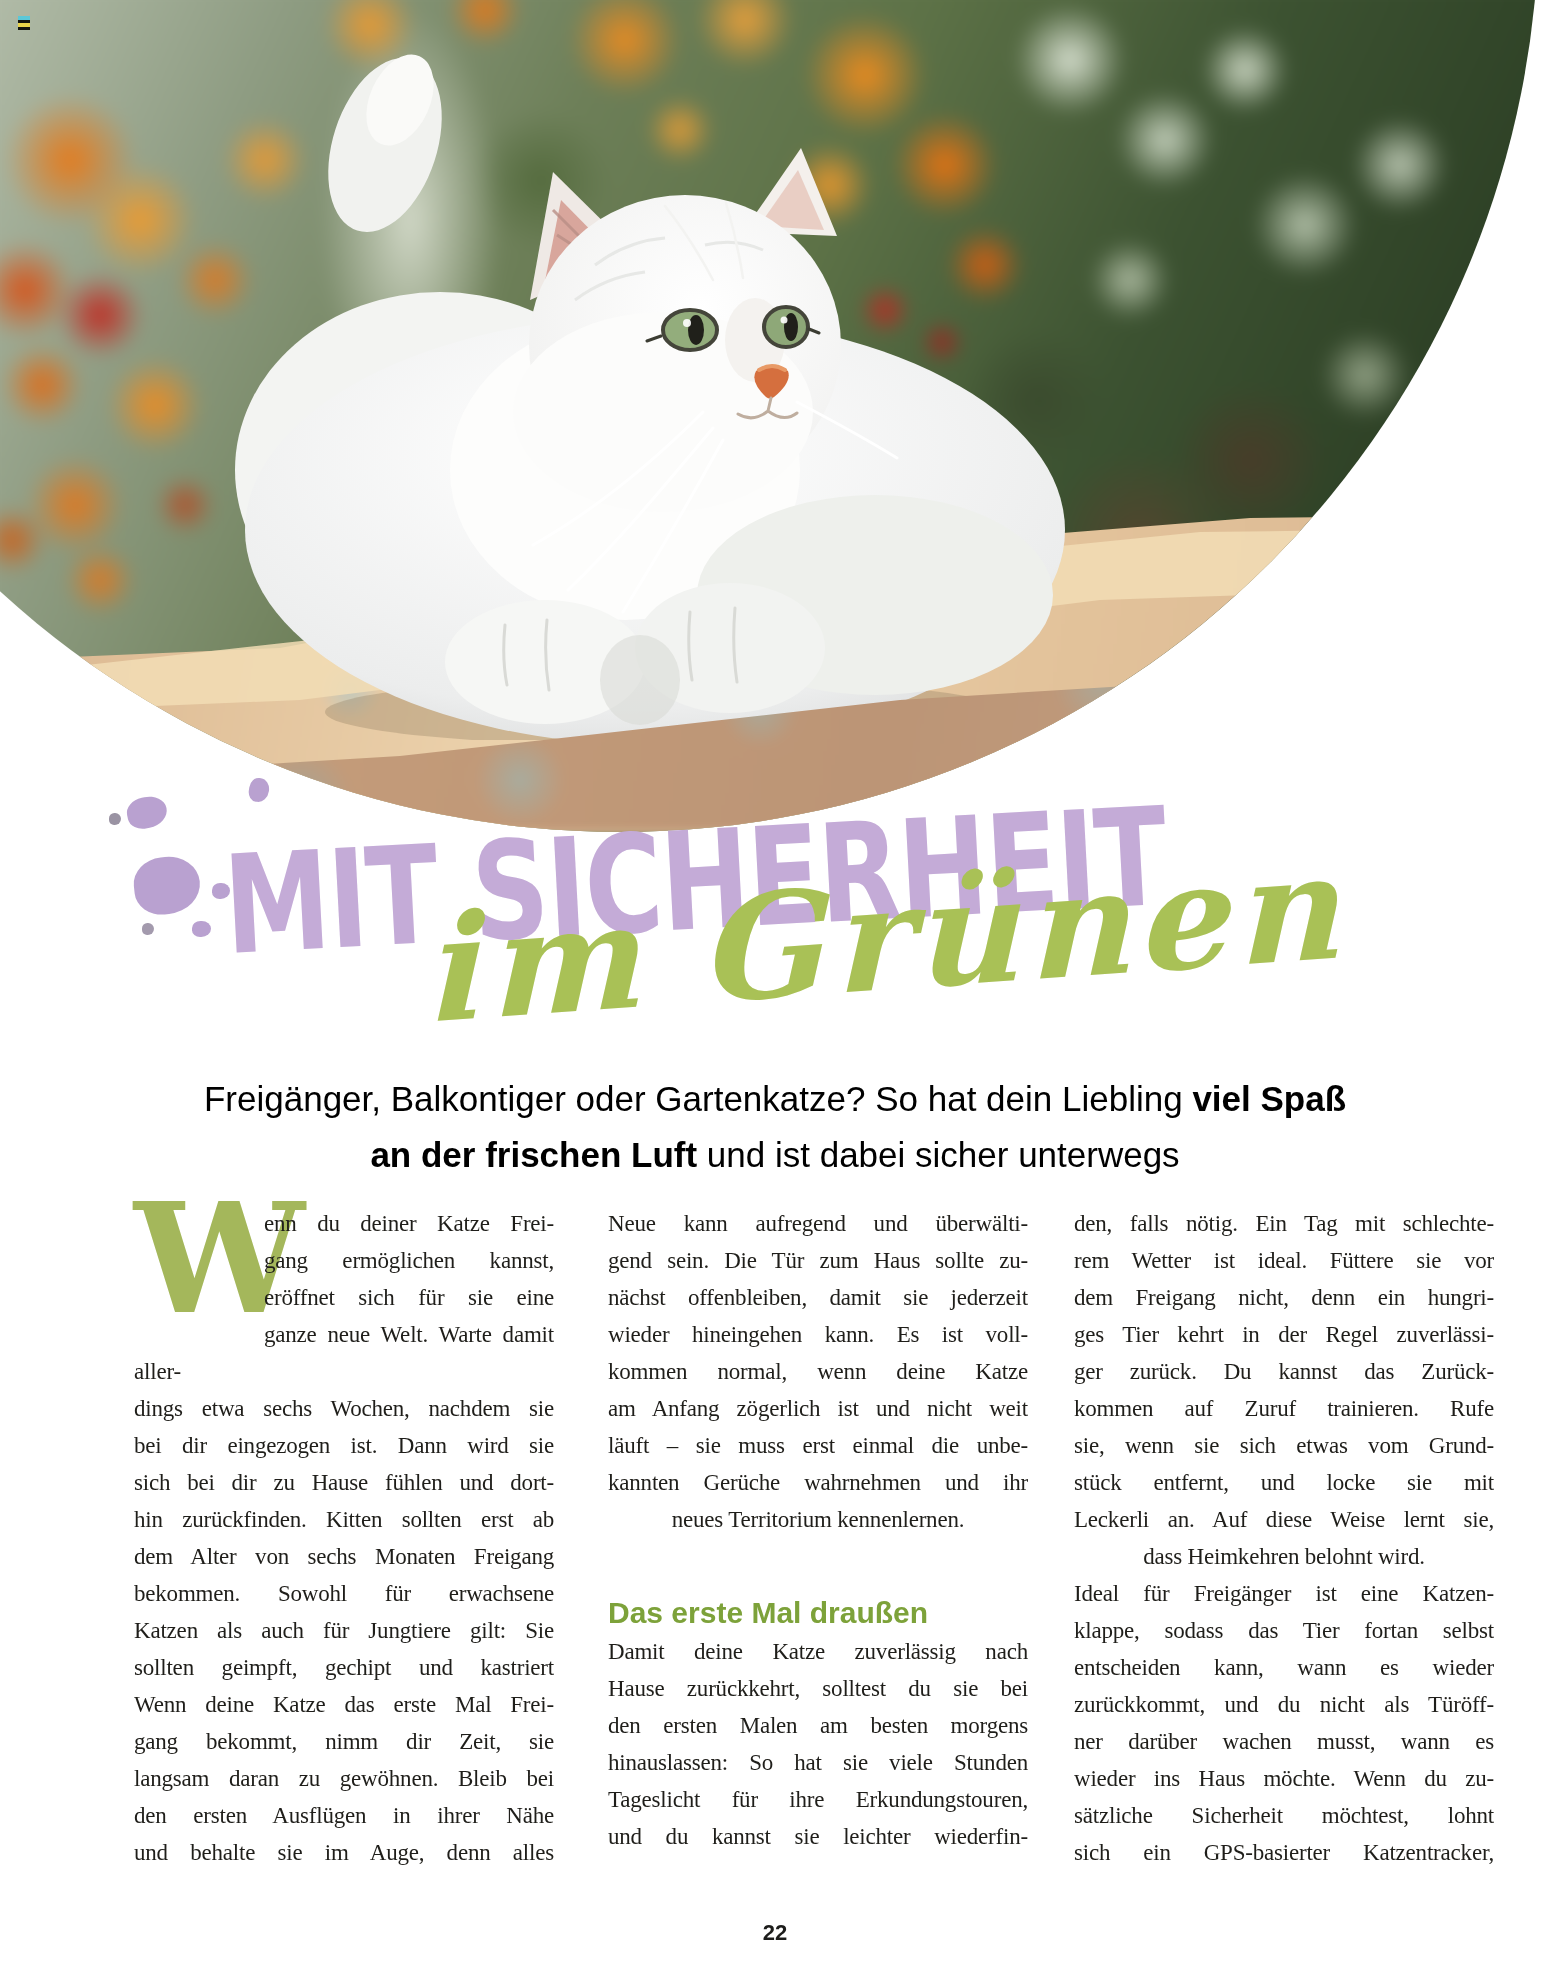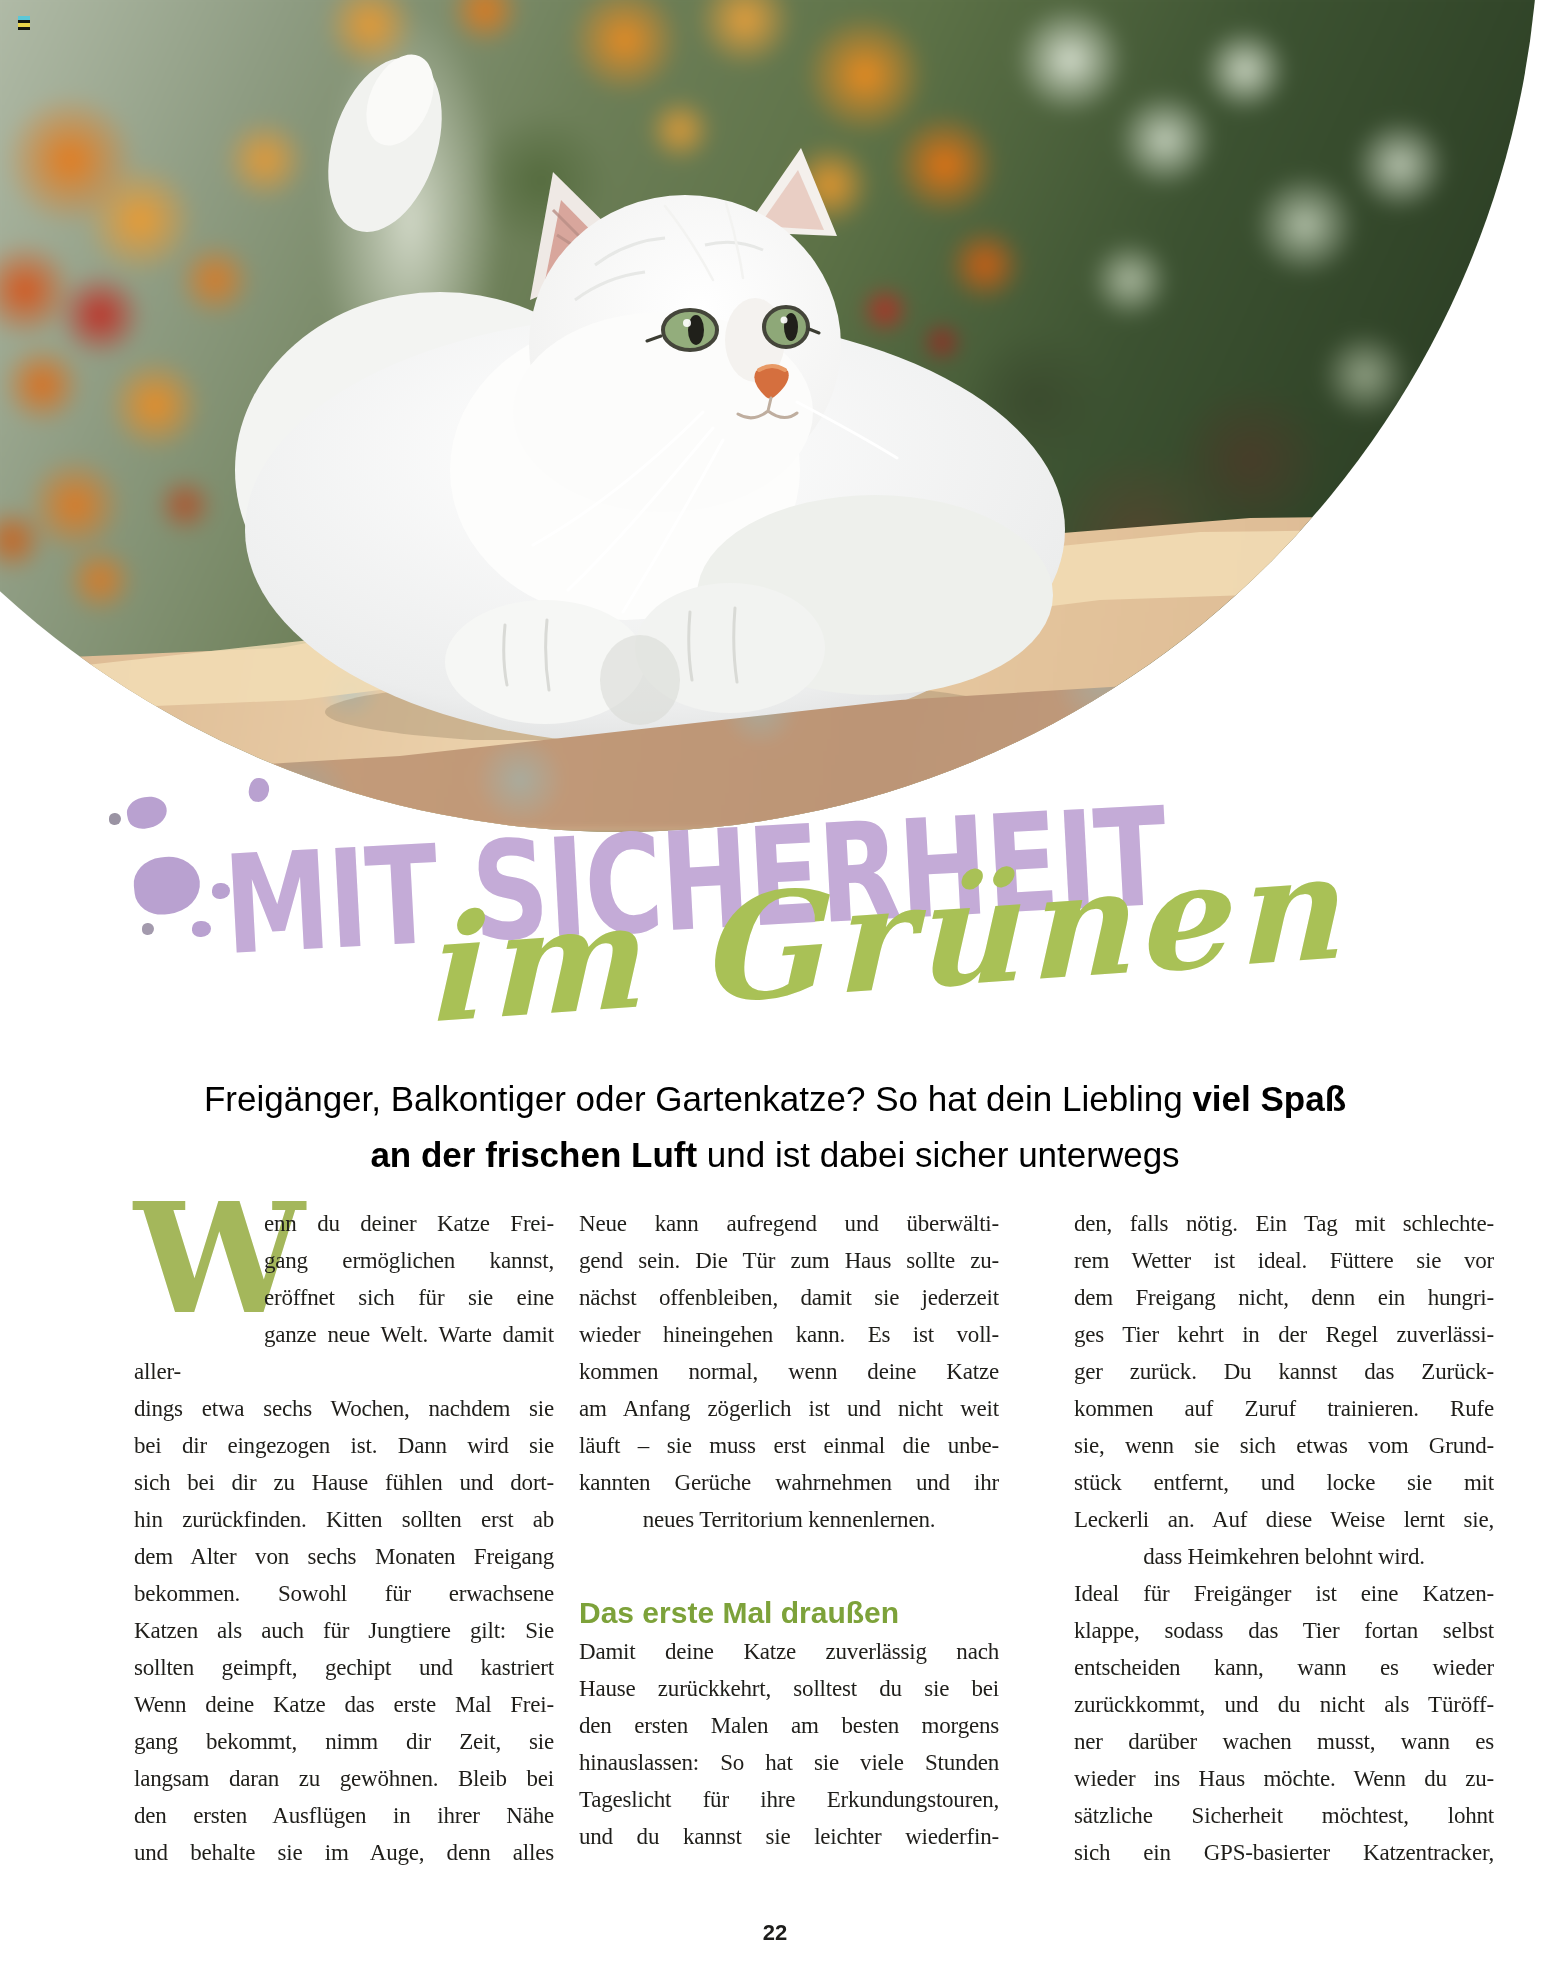--- a/index.html
+++ b/index.html
@@ -84,21 +84,21 @@
       color:#a9c156;letter-spacing:6px;
       transform:rotate(-4deg) skewX(-6deg);transform-origin:0 100%;}
 
   .subtitle{position:absolute;left:0;top:1063px;width:1550px;text-align:center;
       font-family:"Liberation Sans",sans-serif;font-size:35px;line-height:56px;color:#000000;margin-top:8px;}
   .subtitle b{font-weight:700;}
 
   
   .col{position:absolute;top:1205px;width:420px;font-size:23px;line-height:37px;color:#1f1e1a;
        letter-spacing:-0.2px;}
-  .col-1{left:134px;} .col-2{left:579px;} .col-3{left:1074px;}
+  .col-1{left:134px;} .col-2{left:608px;} .col-3{left:1074px;}
   .bl{text-align:justify;text-align-last:justify;white-space:normal;}
   .bl.end{text-align:center;text-align-last:auto;}
   .dropcap{float:left;width:122px;height:112px;margin-right:8px;
       font-family:"DejaVu Serif",serif;font-weight:bold;font-size:152px;line-height:108px;
       color:#a4b75b;}
   .col-heading{margin-top:55px;
       font-family:"Liberation Sans",sans-serif;font-weight:600;font-size:30px;line-height:40px;
       color:#7da23a;letter-spacing:0;}
 
   .page-number{position:absolute;left:0;top:1920px;width:1550px;text-align:center;

